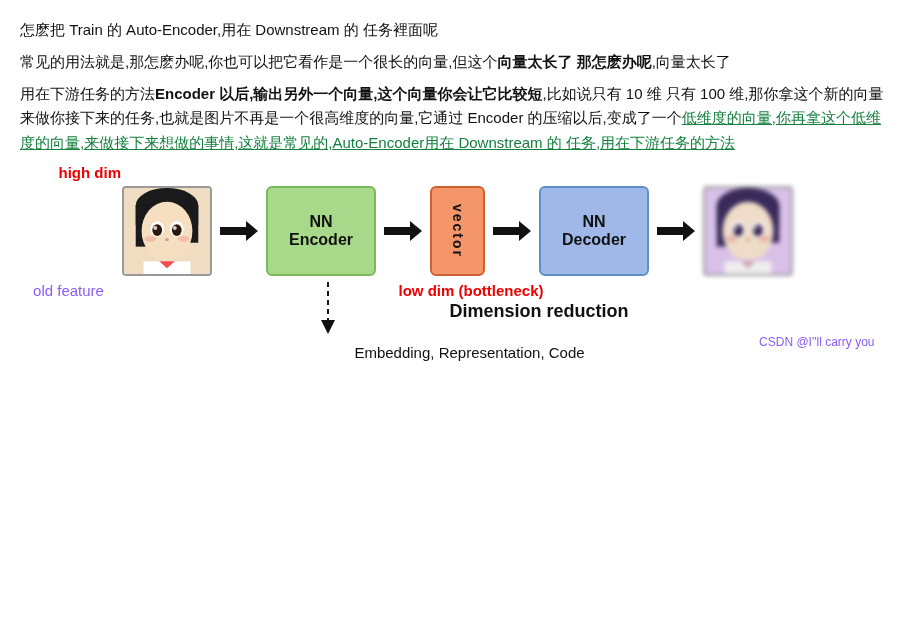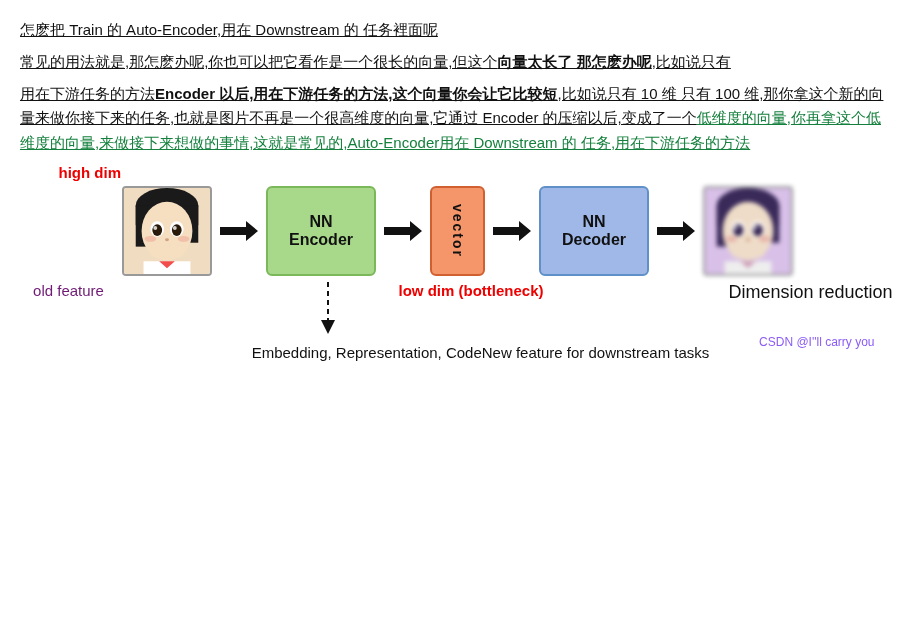--- a/index.html
+++ b/index.html
@@ -8,21 +8,20 @@
       background: #fff;
       width: 915px;
       min-height: 631px;
       padding: 18px 20px 18px 20px;
       font-size: 15px;
       color: #111;
     }
     .text-block {
       margin-bottom: 7px;
       line-height: 1.65;
-      text-decoration: underline;
     }
     .highlight-bold { font-weight: bold; }
     .highlight-green { color: #15803d; text-decoration: underline; }
 
     .diagram-row {
       display: flex;
       align-items: center;
       justify-content: center;
       gap: 0;
       margin-top: 30px;
@@ -123,38 +122,38 @@
       align-items: center;
       justify-content: center;
       flex-direction: column;
       font-size: 16px;
       font-weight: bold;
       color: #111;
       flex-shrink: 0;
     }
 
     .old-feature-label {
-      color: #701a75;
+      color: #8b5cf6;
       font-size: 15px;
       font-weight: normal;
       width: 120px;
       text-align: center;
     }
 
     .low-dim-label {
       color: #e00;
       font-size: 15px;
       font-weight: bold;
       text-align: center;
       flex: 1;
     }
 
     .dim-reduction-label {
       font-size: 18px;
-      font-weight: normal;
+      font-weight: bold;
       color: #111;
       text-align: right;
       width: 230px;
     }
 
     .bottom-labels {
       margin-top: 8px;
       text-align: center;
       font-size: 15px;
     }
@@ -175,25 +174,25 @@
     }
   </style>
 </head>
 <body>
 
 <div class="text-block">
   <span>怎麽把 Train 的 Auto-Encoder,用在 Downstream 的 任务裡面呢</span>
 </div>
 
 <div class="text-block">
-  <span>常见的用法就是,那怎麽办呢,你也可以把它看作是一个很长的向量,但这个</span><span class="highlight-bold">向量太长了 那怎麽办呢</span><span>,比如说只有</span>
+  <span>常见的用法就是,那怎麽办呢,你也可以把它看作是一个很长的向量,但这个</span><span class="highlight-bold">向量太长了 那怎麽办呢</span><span>,向量太长了</span>
 </div>
 
 <div class="text-block" style="color:#111;">
-  <span>用在下游任务的方法</span><span class="highlight-bold">Encoder 以后,用在下游任务的方法,这个向量你会让它比较短</span><span>,比如说只有 10 维 只有 100 维,那你拿这个新的向量来做你接下来的任务,也就是图片不再是一个很高维度的向量,它通过 Encoder 的压缩以后,变成了一个</span><span class="highlight-green">低维度的向量,你再拿这个低维度的向量,来做接下来想做的事情,这就是常见的,Auto-Encoder用在 Downstream 的 任务,用在下游任务的方法</span>
+  <span>用在下游任务的方法</span><span class="highlight-bold">Encoder 以后,输出另外一个向量,这个向量你会让它比较短</span><span>,比如说只有 10 维 只有 100 维,那你拿这个新的向量来做你接下来的任务,也就是图片不再是一个很高维度的向量,它通过 Encoder 的压缩以后,变成了一个</span><span class="highlight-green">低维度的向量,你再拿这个低维度的向量,来做接下来想做的事情,这就是常见的,Auto-Encoder用在 Downstream 的 任务,用在下游任务的方法</span>
 </div>
 
 <div class="diagram-wrapper">
 
 
   <div class="diagram-row" style="position:relative;">
 
     <div class="high-dim-label">high dim</div>
 
     <div class="anime-char">
@@ -305,28 +304,27 @@
 
     <div style="flex:0 0 55px; display:flex; flex-direction:column; align-items:center;">
 
       <svg width="22" height="52" viewBox="0 0 22 52">
         <line x1="11" y1="0" x2="11" y2="44" stroke="#111" stroke-width="2" stroke-dasharray="5,4"></line>
         <polygon points="4,38 18,38 11,52" fill="#111"></polygon>
       </svg>
     </div>
 
     <div style="flex:0 0 38px;"></div>
-    <div style="flex:1; display:flex; flex-direction:row; padding-left:5px;">
+    <div style="flex:1; display:flex; flex-direction:column; padding-left:5px;">
       <span class="low-dim-label" style="text-align:left; margin-bottom:2px;">low dim (bottleneck)</span>
       <span class="dim-reduction-label">Dimension reduction</span>
     </div>
   </div>
 
   <div style="width:870px; display:flex; justify-content:center; margin-top:2px;">
-    <div style="display:flex; flex-direction:row; align-items:center; margin-left:24px;">
+    <div style="display:flex; flex-direction:column; align-items:center; margin-left:24px;">
       <div style="width:22px; height:0;"></div>
       <span class="bottom-labels embedding">Embedding, Representation, Code</span>
-      <span class="bottom-labels new-feature">New feature for downstream tasks</span>
     </div>
   </div>
 
   <div class="csdn-watermark">CSDN @I''ll  carry  you</div>
 </div>
 
 </body></html>

